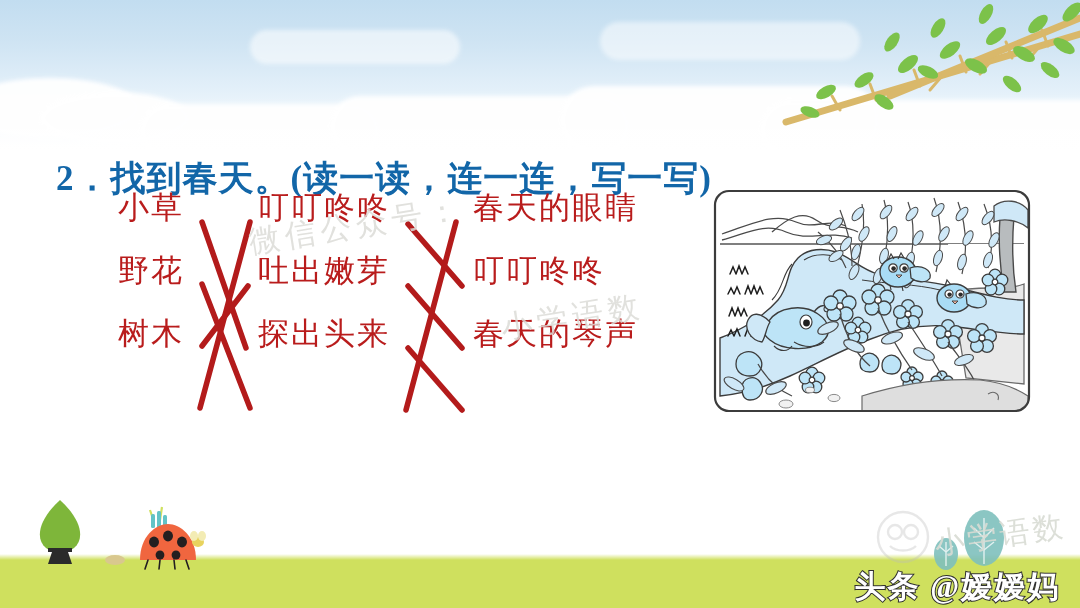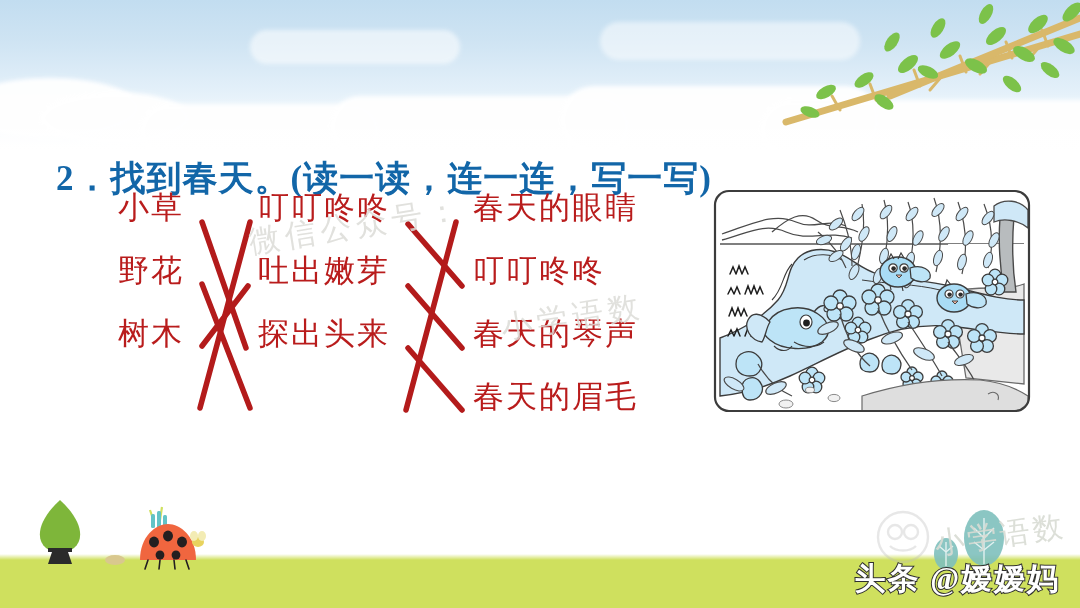--- a/index.html
+++ b/index.html
@@ -83,21 +83,21 @@
   .wm-br{
     position:absolute;right:14px;bottom:52px;
     font-size:30px;color:#d9dcd4;letter-spacing:3px;
     transform:rotate(-8deg);white-space:nowrap;pointer-events:none;opacity:.9;
   }
   .wm-logo{
     position:absolute;right:150px;bottom:44px;width:54px;height:54px;
     opacity:.35;pointer-events:none;
   }
   .credit{
-    position:absolute;right:20px;bottom:8px;
+    position:absolute;right:20px;bottom:0;
     font-size:31px;font-weight:bold;color:#ffffff;
     -webkit-text-stroke:2px #2f2f2f;
     paint-order:stroke fill;
     letter-spacing:2px;white-space:nowrap;
   }
 
   
   .illus{position:absolute;left:712px;top:188px;width:320px;height:226px;}
 </style>
 </head>
@@ -170,21 +170,20 @@
     <div class="col mid">
       <div class="term">叮叮咚咚</div>
       <div class="term">吐出嫩芽</div>
       <div class="term">探出头来</div>
     </div>
 
     <div class="col right">
       <div class="term">春天的眼睛</div>
       <div class="term">叮叮咚咚</div>
       <div class="term">春天的琴声</div>
-      <div class="term">春天的眉毛</div>
     </div>
 
     <svg class="lines" viewBox="0 0 700 250">
       <g stroke="#b31b1b" stroke-width="5.5" stroke-linecap="round" fill="none">
 
         <line x1="202" y1="46" x2="246" y2="172"></line>
         <line x1="202" y1="108" x2="250" y2="232"></line>
         <line x1="202" y1="170" x2="248" y2="110"></line>
         <line x1="200" y1="232" x2="250" y2="46"></line>
 

